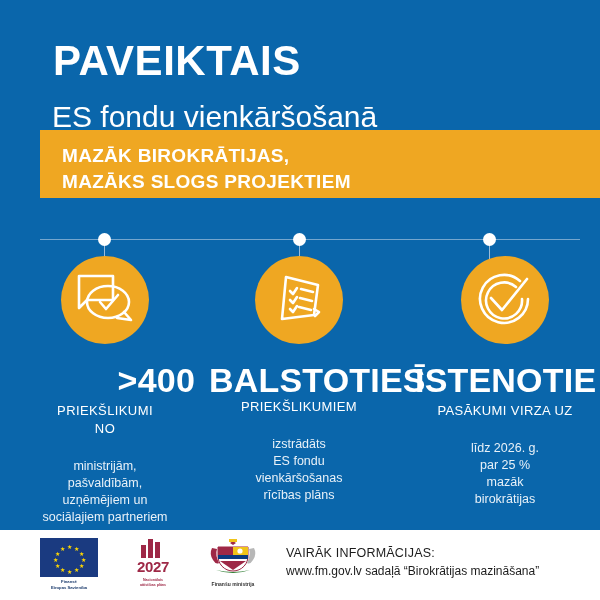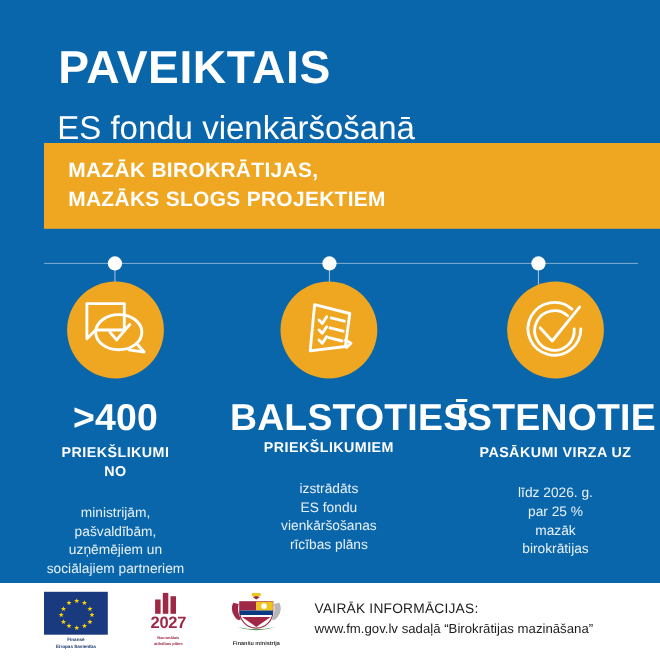--- a/index.html
+++ b/index.html
@@ -45,21 +45,21 @@
     font-weight: normal;
     line-height: 38px;
     margin: 6px 0 0 12px;
   }
   
   .banner {
     position: absolute;
     left: 40px;
     top: 130px;
     width: 560px;
-    height: 78px;
+    height: 68px;
     background: #efa722;
     box-sizing: border-box;
     padding: 13px 0 0 22px;
   }
   .banner-line {
     color: #ffffff;
     font-size: 19px;
     font-weight: bold;
     line-height: 26px;
     letter-spacing: 0.3px;
@@ -106,25 +106,26 @@
     justify-content: center;
   }
   .big-num {
     color: #ffffff;
     font-size: 34px;
     font-weight: bold;
     line-height: 36px;
     margin-top: 18px;
     letter-spacing: 0.2px;
     white-space: nowrap;
+    text-align: right;
   }
   .cap {
     color: #ffffff;
     font-size: 13px;
-    font-weight: bold;
+    font-weight: normal;
     line-height: 18px;
     margin-top: 4px;
     letter-spacing: 0.4px;
   }
   .body-txt {
     color: #e8f1f8;
     font-size: 12.5px;
     font-weight: normal;
     line-height: 17px;
     margin-top: 20px;

